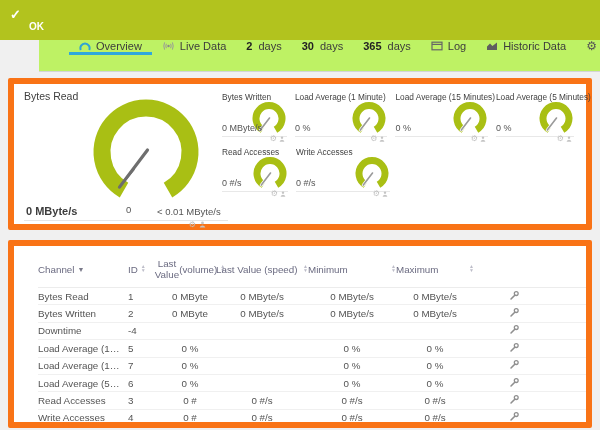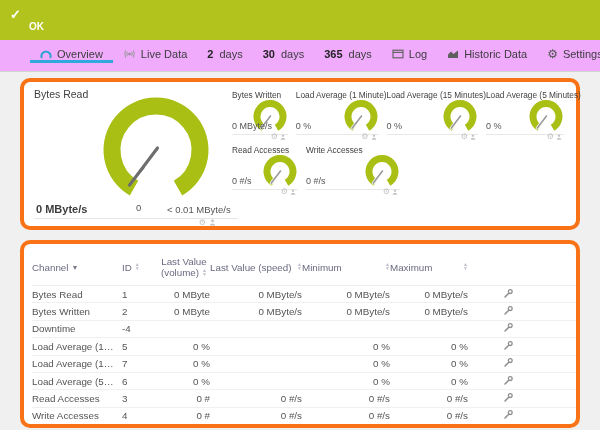--- a/index.html
+++ b/index.html
@@ -11,33 +11,33 @@
   .chk { color:#fff; font-size:13px; font-weight:bold; margin:2px 6px 0 2px; }
   .ttl-line { color:#fff; font-size:13px; line-height:16px; }
   .ttl-line i { font-weight:400; font-style:italic; margin-right:4px; }
   .ttl-line b { font-weight:700; }
   .flagicon { display:inline-block; width:8px; height:8px; margin:0 2px 6px 3px; vertical-align:middle; }
   .stars { font-size:10px; letter-spacing:1px; margin-left:6px; color:#fff; vertical-align:2px; }
   .stars .dim { opacity:.55; }
   .status-ok { color:#fff; font-size:10px; font-weight:bold; margin-top:16px; padding-left:2px; }
 
   
-  .tabbar { background:#f0abfc; height:32px; display:flex; align-items:center;
-    border-bottom:1px solid #d4d4d4; padding:0 8px 0 30px; justify-content:space-between; }
+  .tabbar { background:#bef264; height:32px; display:flex; align-items:flex-start;
+    border-bottom:1px solid #d4d4d4; padding:0 8px 0 30px; justify-content:space-between;margin-left:39px; }
   .tab { display:flex; align-items:center; gap:5px; font-size:11px; color:#3c3c3c;
     padding:0 10px; cursor:pointer; border-bottom:3px solid transparent; white-space:nowrap; }
   .tab.active { border-bottom:3px solid #2fa8dd; font-weight:400; }
   .tab b { font-weight:700; color:#222; margin-right:1px; }
   .ticon { display:inline-flex; align-items:center; }
   .gearchar { font-size:12px; color:#555; line-height:10px; }
 
   
-  .panel { background:#fff; border:4px solid #f97316; border-radius:10px; margin:0 20px; position:relative; }
+  .panel { background:#fff; border:6px solid #f97316; border-radius:2px; margin:0 8px; position:relative; }
   .panel-overview { margin-top:6px; height:152px; }
-  .panel-table { margin-top:10px; height:188px; padding:8px 0 0 8px; overflow:hidden; }
+  .panel-table { margin-top:10px; height:188px; padding:8px 0 0 24px; overflow:hidden; }
 
   
   .bigblock { position:absolute; left:10px; top:6px; width:198px; height:140px; }
   .bigtitle { font-size:10.5px; color:#3f3f3f; }
   .biggauge { position:absolute; left:62px; top:8px; }
   .bigvalue { position:absolute; left:2px; bottom:13px; font-size:11px; font-weight:bold; color:#3d3d3d; }
   .scale-min { position:absolute; left:102px; bottom:15px; font-size:9.5px; color:#555; }
   .scale-max { position:absolute; left:133px; bottom:13px; font-size:9.5px; color:#555; white-space:nowrap; }
   .bdivider { position:absolute; left:0; right:-6px; bottom:9px; border-bottom:1px solid #e6e6e6; }
   .bicons { position:absolute; right:16px; bottom:2px; display:flex; gap:3px; align-items:center; }
@@ -53,25 +53,25 @@
   .mvalue { position:absolute; left:0; bottom:9px; font-size:9px; color:#555; }
   .mdivider { position:absolute; left:0; right:8px; bottom:5px; border-bottom:1px solid #e8e8e8; }
   .micons { position:absolute; right:10px; bottom:0; display:flex; gap:2px; align-items:center; }
   .minigear { font-size:8px; color:#c2c2c2; line-height:7px; }
 
   
   .tgrid { display:grid; grid-template-columns:90px 36px 52px 92px 88px 78px 60px; align-items:center; }
   .thead { padding:4px 0 7px; font-size:9.8px; color:#6a6a80; border-bottom:1px solid #ececec; }
   .thead .hc { display:flex; align-items:center; gap:3px; }
   .hc.right { justify-content:space-between; }
-  .hc.center { justify-content:center; text-align:center; flex-direction:column; gap:0; }
+  .hc.center { justify-content:center; text-align:center; flex-direction:row; gap:0; }
   .hc.center .l2 { display:flex; align-items:center; gap:3px; }
   .trow { height:17.4px; font-size:9.8px; color:#545454; border-bottom:1px solid #f0f0f0; }
   .cell-ch { overflow:hidden; text-overflow:ellipsis; white-space:nowrap; padding-right:6px; }
-  .num { text-align:right; }
+  .num { text-align:center; }
   .wrench-cell { text-align:right; padding-right:14px; }
   .sort-down { font-size:7px; color:#7a7a8a; }
   .sort { display:inline-flex; flex-direction:column; font-size:5px; color:#bdbdc9; line-height:3.6px; font-style:normal; }
 </style>
 </head>
 <body>
 
 <div class="topbar">
   <span class="chk">✓</span>
   <div>

